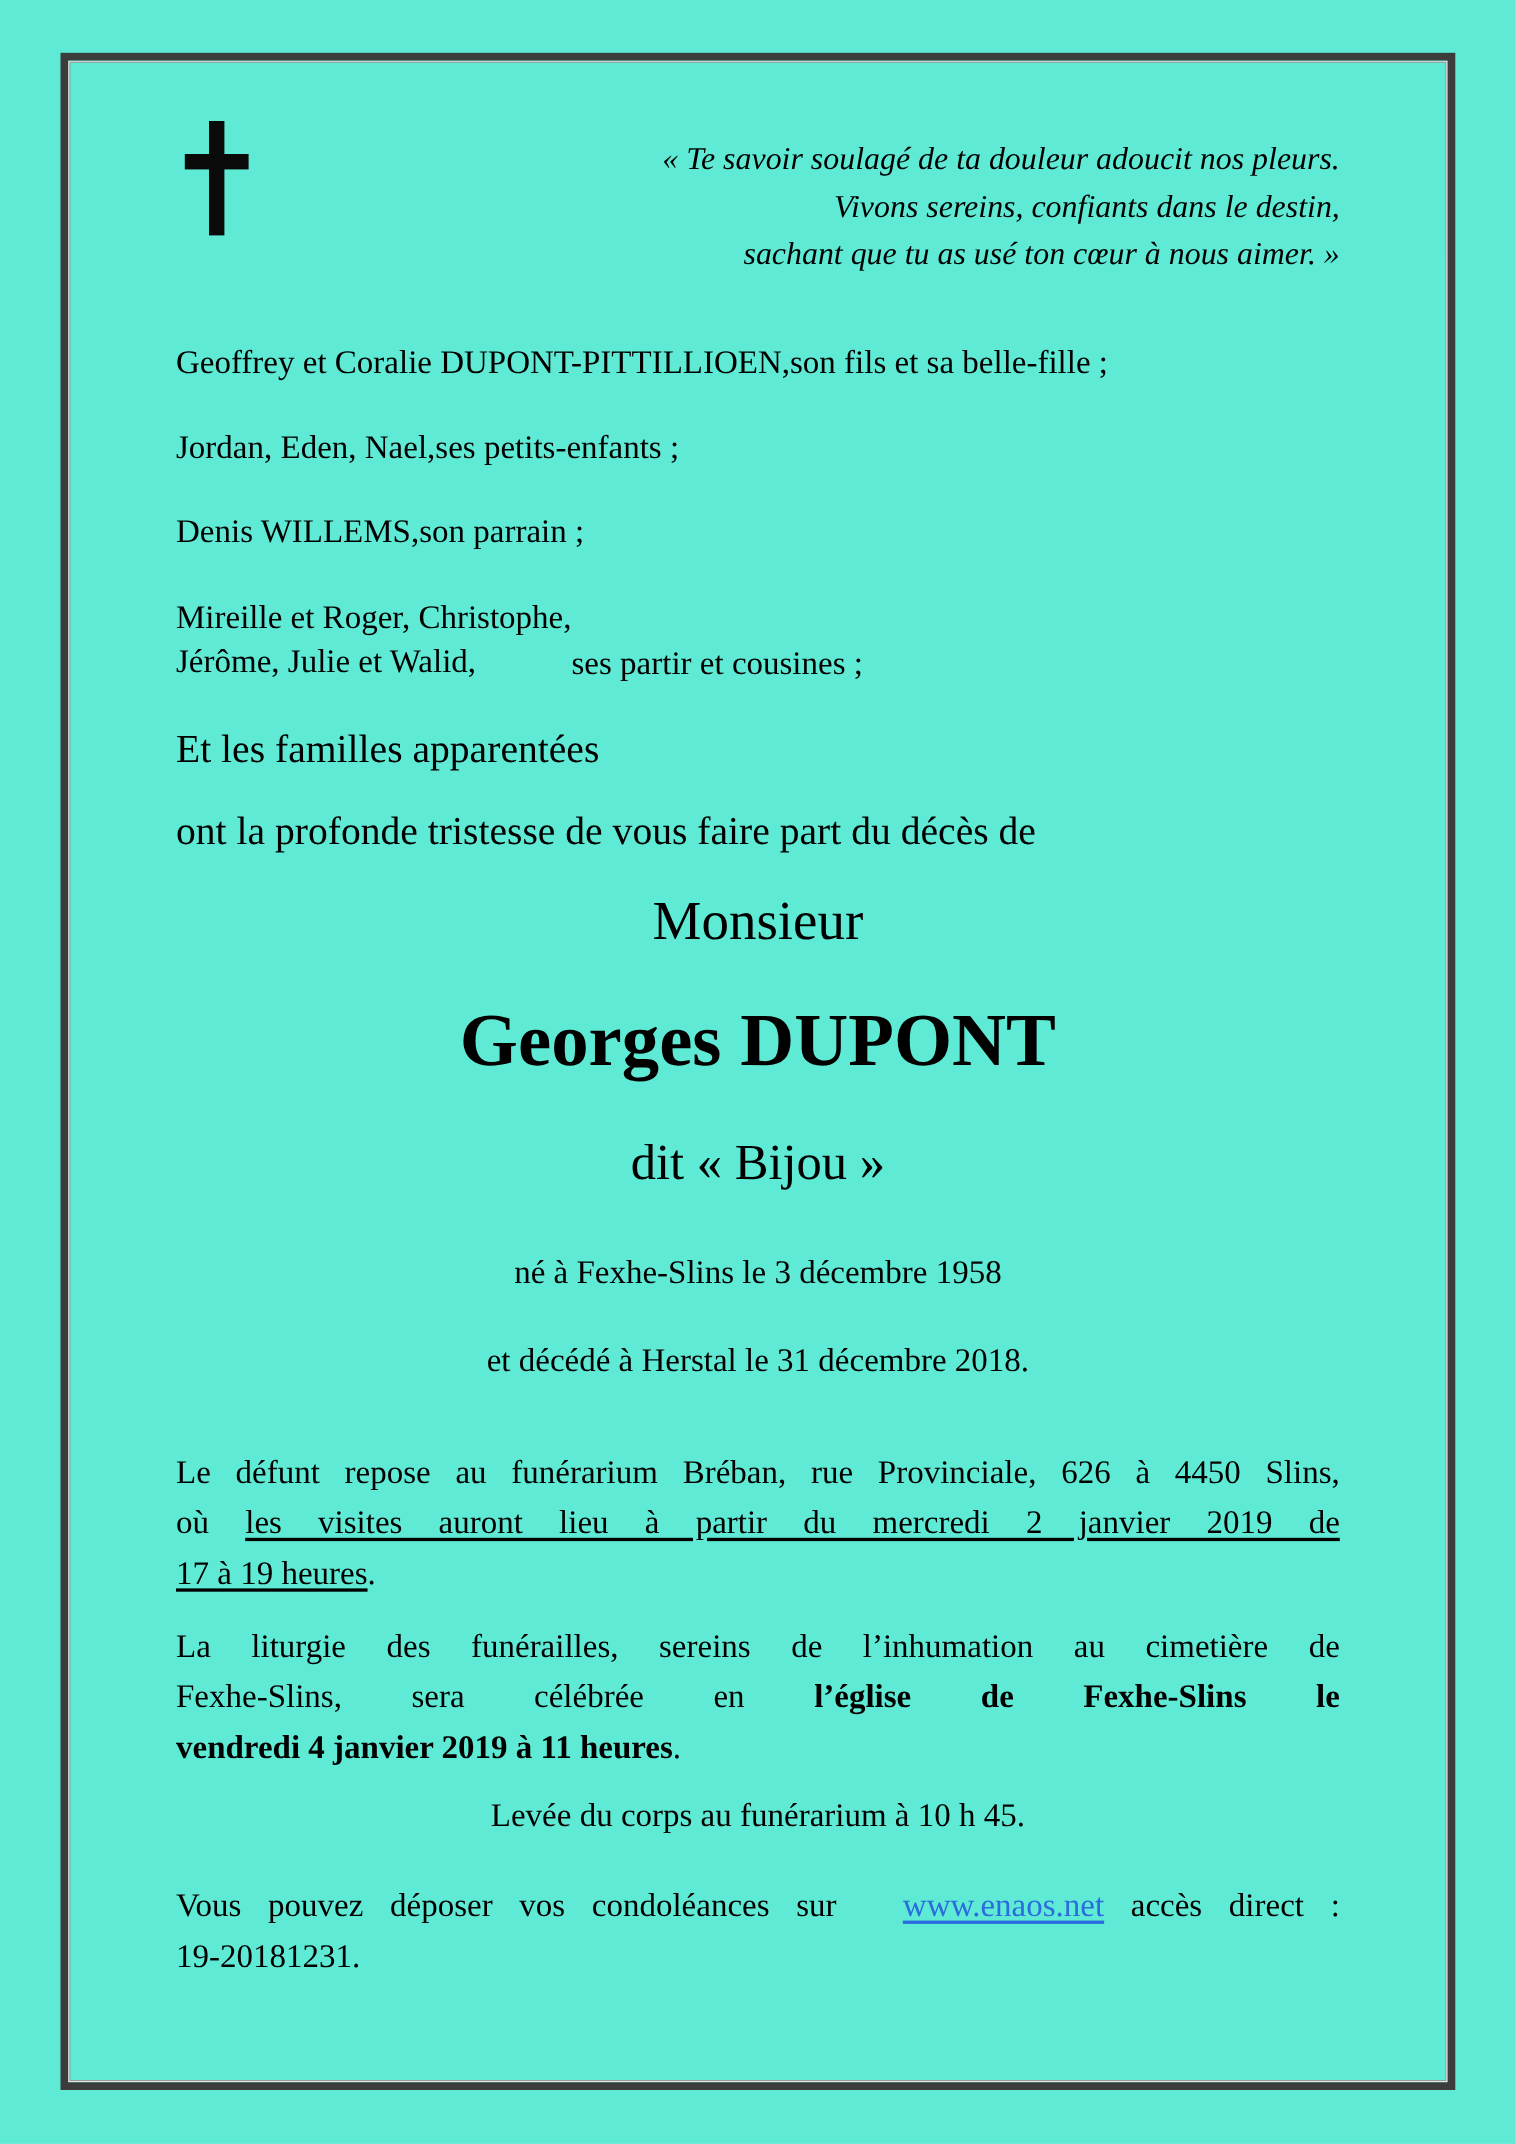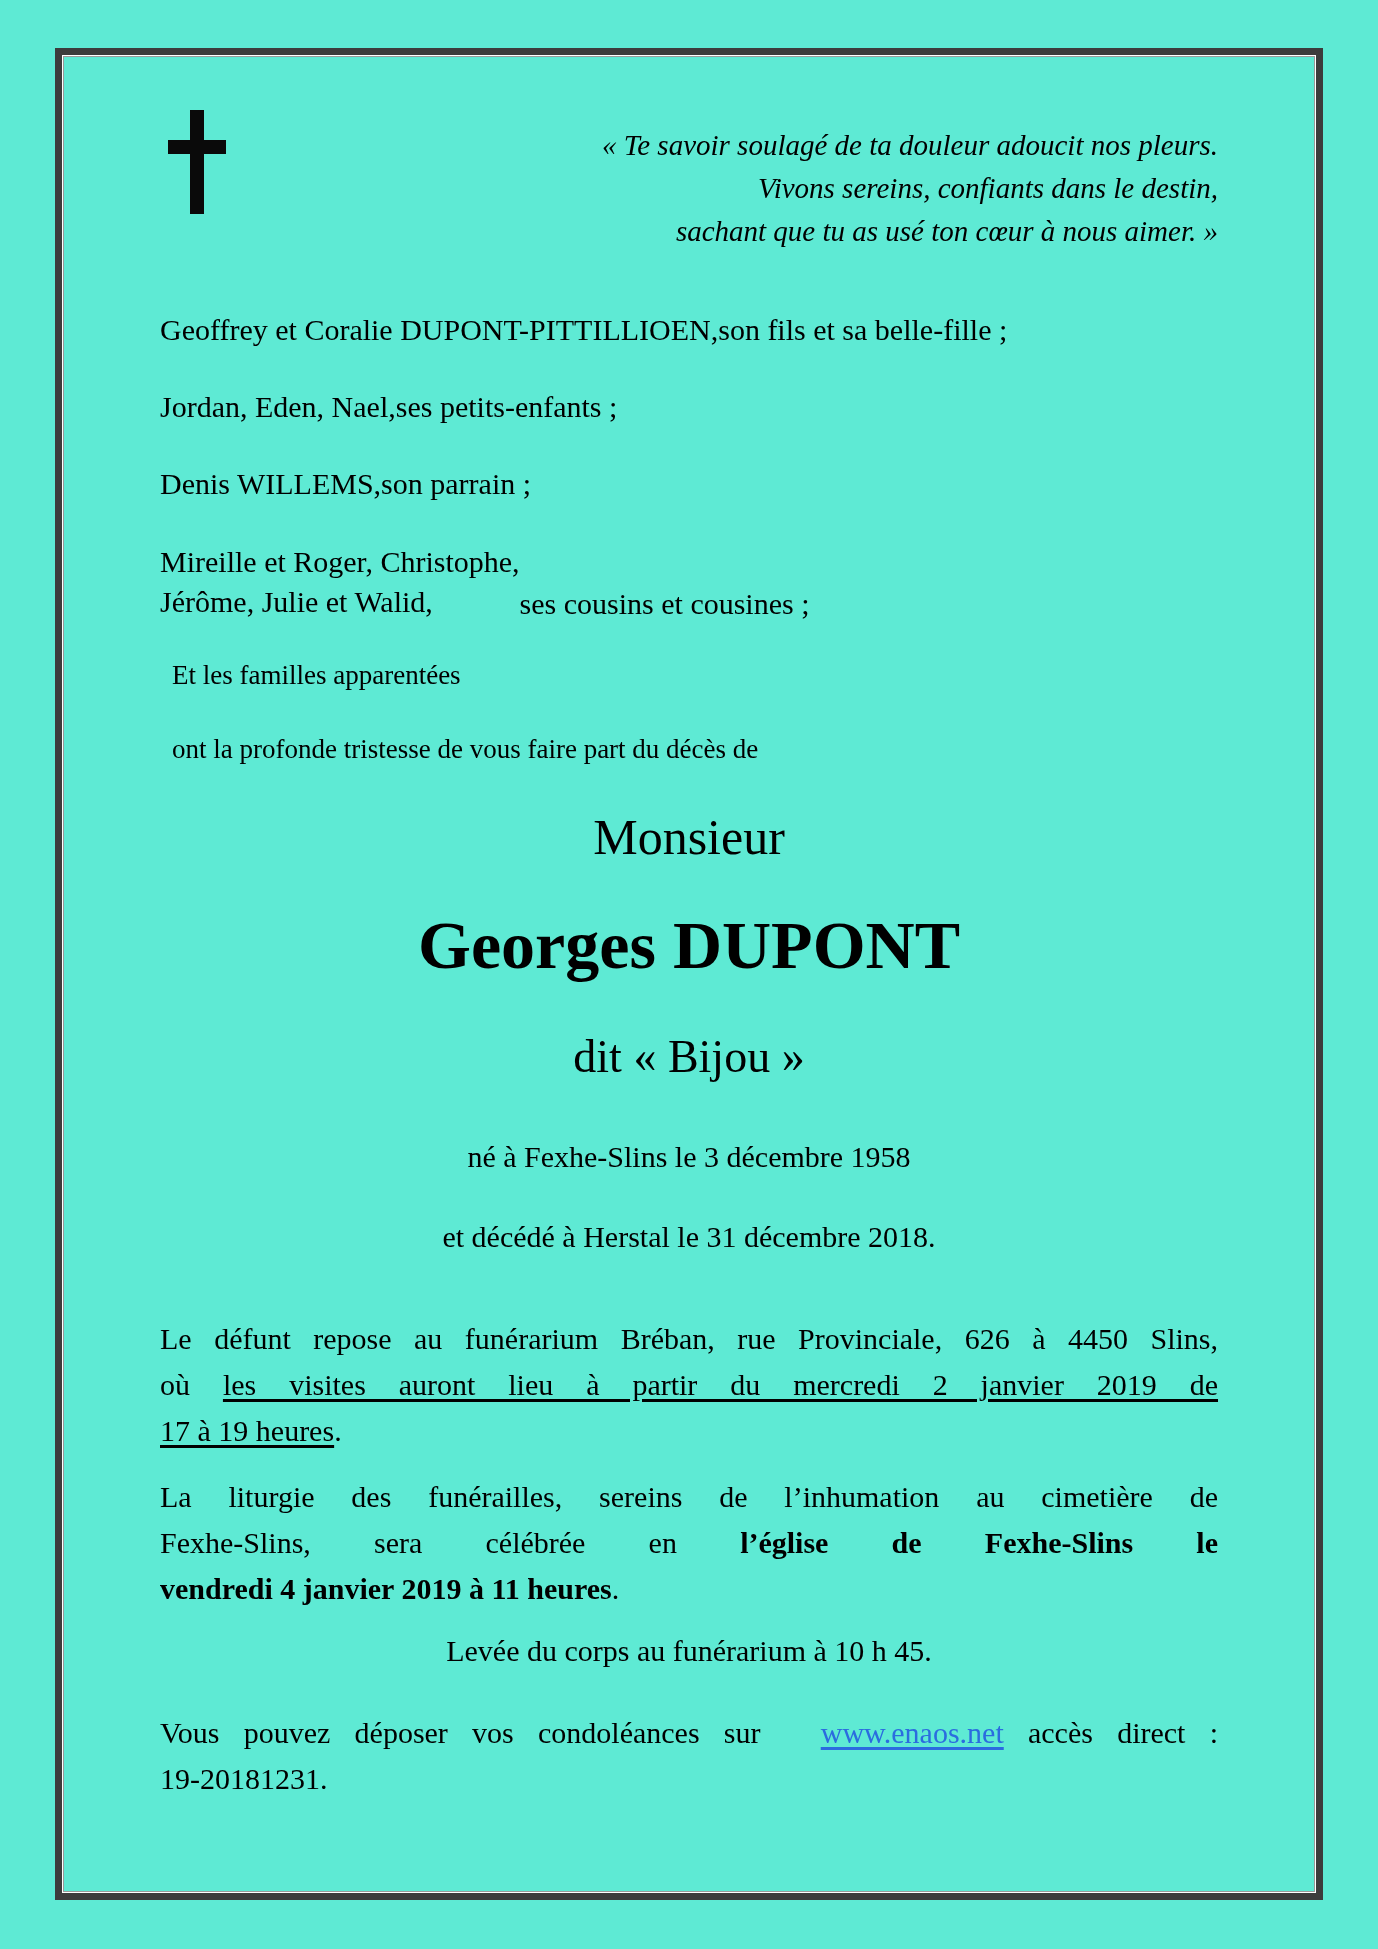--- a/index.html
+++ b/index.html
@@ -39,22 +39,22 @@
     left: 160px; width: 1058px;
     display: flex;
     align-items: flex-end;
     font-size: 30px;
     line-height: 1.2;
   }
   .names-multi div { line-height: 40px; }
 
   .plainline {
     position: absolute;
-    left: 172px; width: 1058px;
-    font-size: 27px;
+    left: 160px; width: 1058px;
+    font-size: 36px;
   }
 
   .center {
     position: absolute;
     left: 0; width: 1378px;
     text-align: center;
   }
   .title-monsieur { font-size: 50px; }
   .title-name     { font-size: 68px; font-weight: bold; }
   .title-nick     { font-size: 46px; }
@@ -103,21 +103,21 @@
   <div class="row" style="top:466px">
     <span>Denis WILLEMS,</span>
     <span>son parrain ;</span>
   </div>
 
   <div class="row" style="top:542px">
     <span class="names-multi">
       <div>Mireille et Roger, Christophe,</div>
       <div>Jérôme, Julie et Walid,</div>
     </span>
-    <span>ses cousins et cousines ;</span>
+    <span>ses partir et cousines ;</span>
   </div>
 
   <div class="plainline" style="top:660px">Et les familles apparentées</div>
 
   <div class="plainline" style="top:734px">ont la profonde tristesse de vous faire part du décès de</div>
 
   <div class="center title-monsieur" style="top:808px">Monsieur</div>
 
   <div class="center title-name" style="top:906px">Georges DUPONT</div>
 

